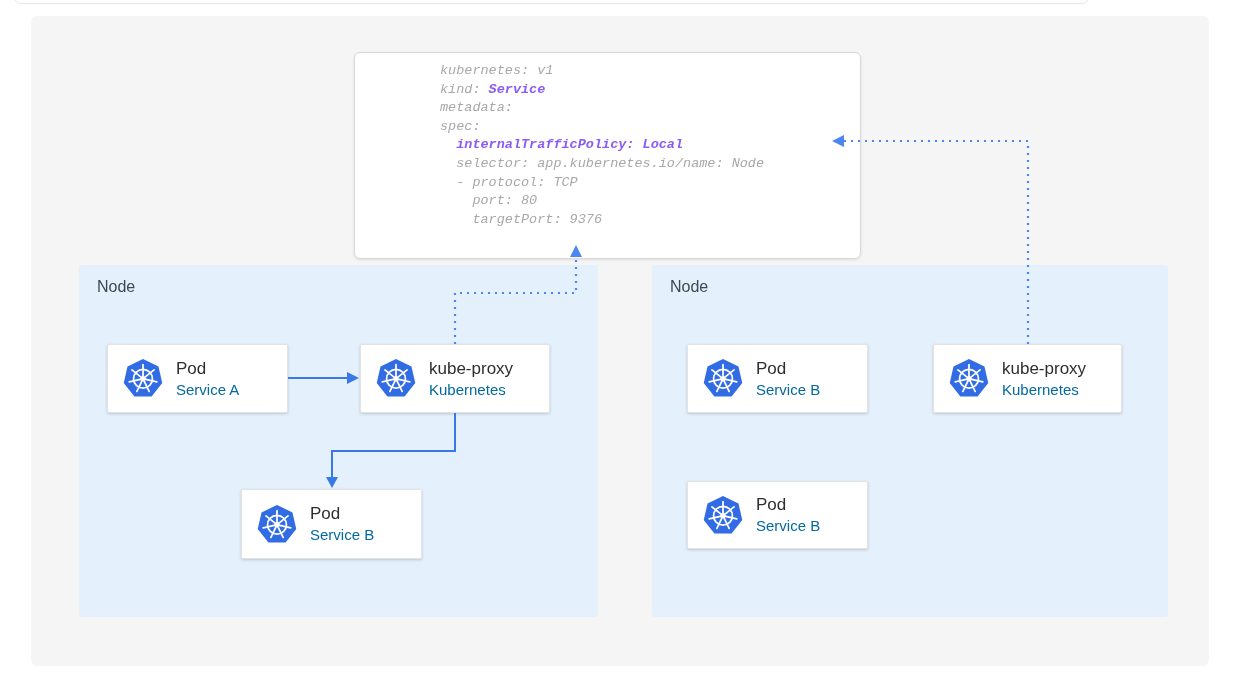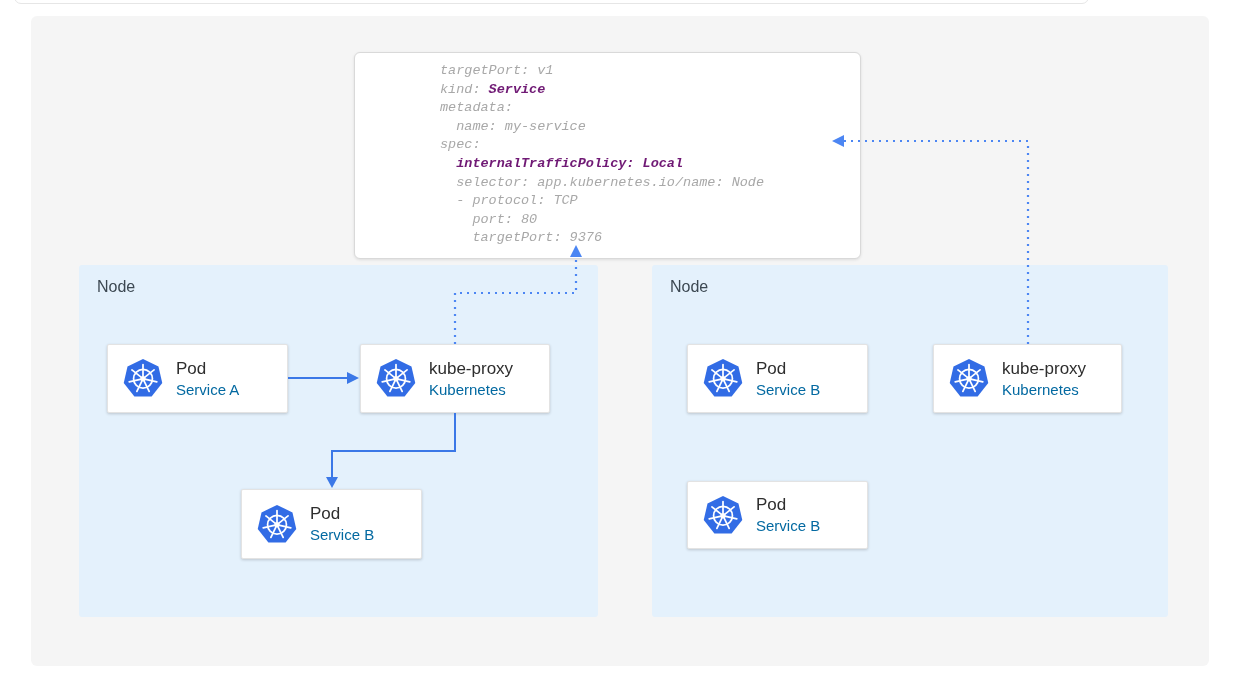--- a/index.html
+++ b/index.html
@@ -17,21 +17,21 @@
   
   .yaml-box{position:absolute;left:323px;top:36px;width:507px;height:207px;
             background:#fff;border:1px solid #d9d9d9;border-radius:6px;
             box-shadow:0 1px 3px rgba(0,0,0,0.10);box-sizing:border-box;}
   .code{position:absolute;left:0;top:0;right:0;bottom:0;
         padding:9px 0 0 85px;
         font-family:"Liberation Mono","DejaVu Sans Mono",monospace;
         font-style:italic;font-size:13.5px;line-height:18.6px;}
   .code-line{white-space:pre;}
   .c-dim{color:#a8a8a8;}
-  .c-bold{color:#701a75;font-weight:bold;}
+  .c-bold{color:#8b5cf6;font-weight:bold;}
 
   
   .node{position:absolute;background:var(--node-fill,#e4f1fc);border-radius:3px;padding-left:12px;}
   .node-label{position:absolute;left:18px;top:13px;font-size:16px;color:#3c4852;}
 
   
   .card{position:absolute;background:#fff;border:1px solid #e3e3e3;
         border-radius:2px;box-shadow:0 1px 3px rgba(0,0,0,0.18);
         display:flex;align-items:center;box-sizing:border-box;}
   .card .logo{margin-left:14px;width:42px;height:41px;flex:0 0 auto;}
@@ -56,24 +56,23 @@
 <body>
 
 <div id="stage">
 
   <div class="top-edge"></div>
 
   <div class="panel">
 
     <div class="yaml-box">
       <div class="code">
-        <div class="code-line"><span class="c-dim">targetPort: v1</span><span class="c-bold"></span></div>
+        <div class="code-line"><span class="c-dim">kubernetes: v1</span><span class="c-bold"></span></div>
         <div class="code-line"><span class="c-dim">kind: </span><span class="c-bold">Service</span></div>
         <div class="code-line"><span class="c-dim">metadata:</span><span class="c-bold"></span></div>
-        <div class="code-line"><span class="c-dim">  name: my-service</span><span class="c-bold"></span></div>
         <div class="code-line"><span class="c-dim">spec:</span><span class="c-bold"></span></div>
         <div class="code-line"><span class="c-dim">  </span><span class="c-bold">internalTrafficPolicy: Local</span></div>
         <div class="code-line"><span class="c-dim">  selector: app.kubernetes.io/name: Node</span><span class="c-bold"></span></div>
         <div class="code-line"><span class="c-dim">  - protocol: TCP</span><span class="c-bold"></span></div>
         <div class="code-line"><span class="c-dim">    port: 80</span><span class="c-bold"></span></div>
         <div class="code-line"><span class="c-dim">    targetPort: 9376</span><span class="c-bold"></span></div>
       </div>
     </div>
 
     <div class="node" style="left:48px;top:249px;width:507px;height:352px;">

